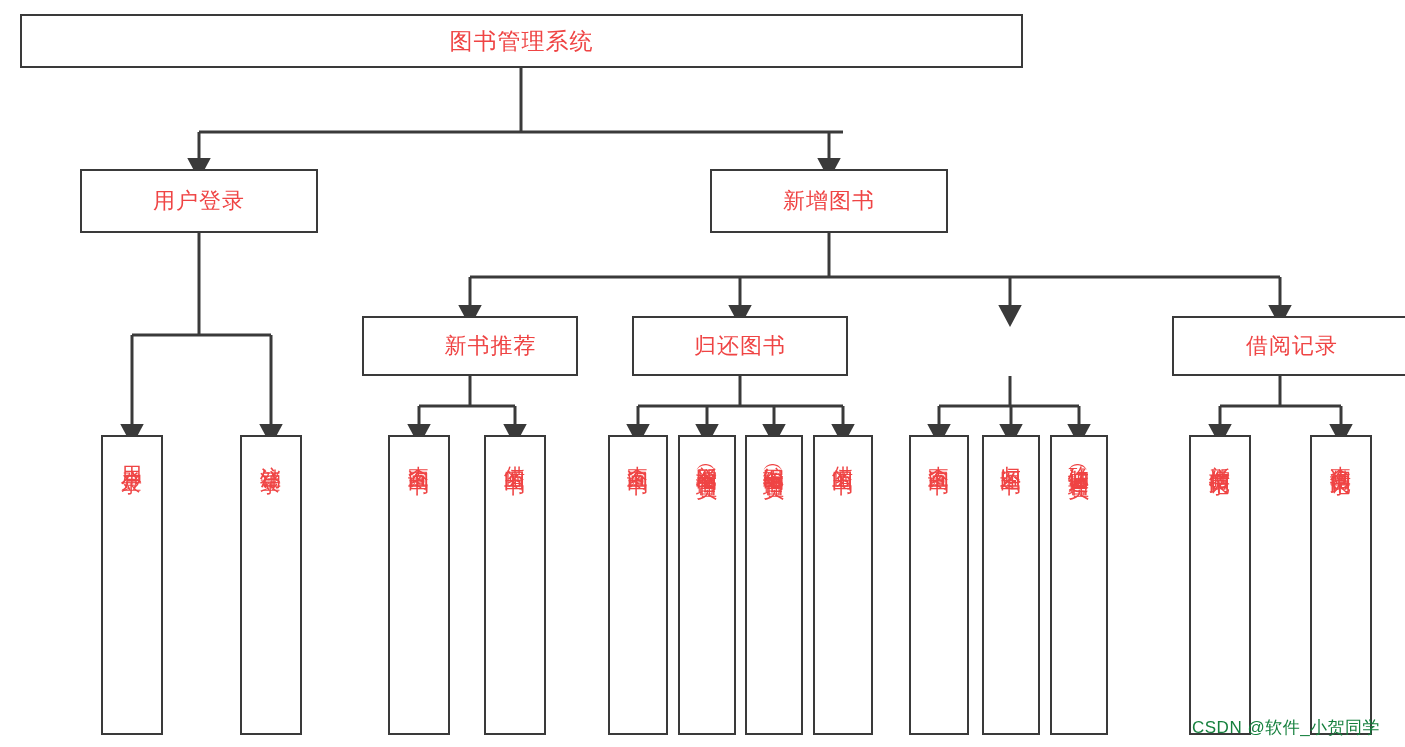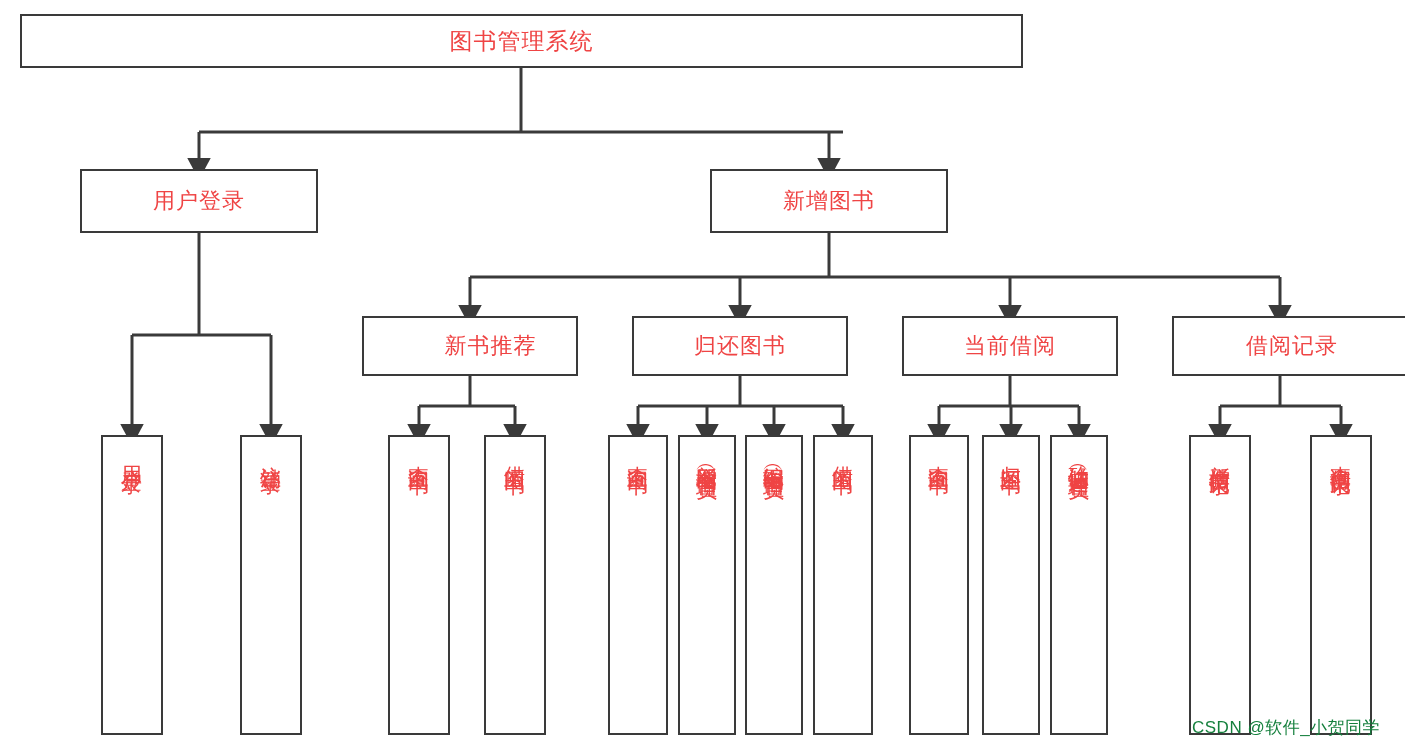--- a/index.html
+++ b/index.html
@@ -140,23 +140,20 @@
   <div class="node horiz" style="left:710px; top:169px; width:238px; height:64px;">
     <span class="label">新增图书</span>
   </div>
 
   <div class="node horiz" style="left:362px; top:316px; width:216px; height:60px;padding-left:41px;">
     <span class="label">新书推荐</span>
   </div>
   <div class="node horiz" style="left:632px; top:316px; width:216px; height:60px;">
     <span class="label">归还图书</span>
   </div>
-  <div class="node horiz" style="left:902px; top:316px; width:216px; height:60px;">
-    <span class="label">当前借阅</span>
-  </div>
   <div class="node horiz" style="left:1172px; top:316px; width:240px; height:60px;">
     <span class="label">借阅记录</span>
   </div>
 
   <div class="node vert" style="left:101px; top:435px; width:62px; height:300px;">
     <span class="label">用户登录</span>
   </div>
   <div class="node vert" style="left:240px; top:435px; width:62px; height:300px;">
     <span class="label">注销登录</span>
   </div>

